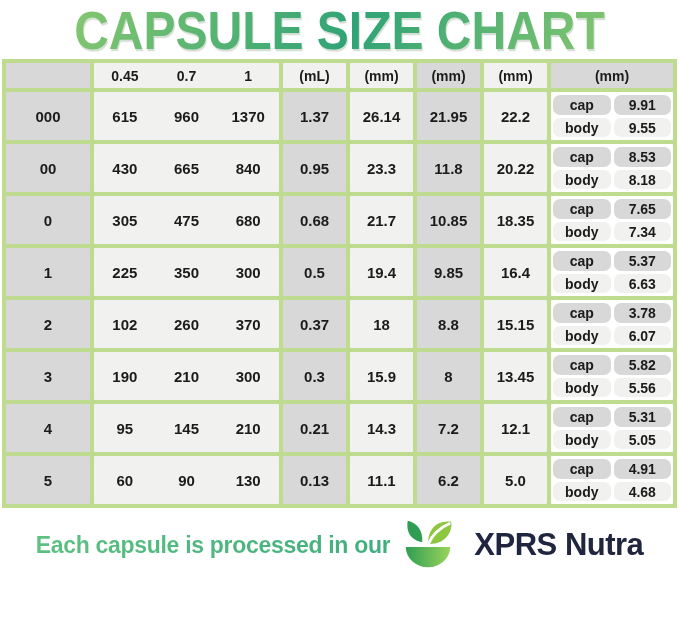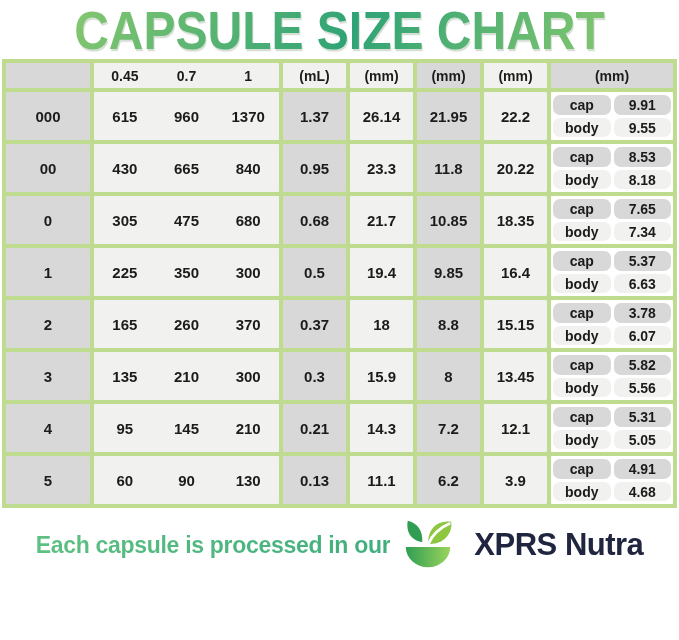--- a/index.html
+++ b/index.html
@@ -182,21 +182,21 @@
           <div class="sub light">body</div>
           <div class="sub light">6.63</div>
         </div>
       </td>
     </tr>
 
     <tr class="datarow">
       <td class="gray">2</td>
       <td class="light" colspan="3">
         <div class="triple">
-          <span>165</span>
+          <span>102</span>
           <span>260</span>
           <span>370</span>
         </div>
       </td>
       <td class="gray">0.37</td>
       <td class="light">18</td>
       <td class="gray">8.8</td>
       <td class="light">15.15</td>
       <td class="ext" colspan="2">
         <div class="extgrid">
@@ -205,21 +205,21 @@
           <div class="sub light">body</div>
           <div class="sub light">6.07</div>
         </div>
       </td>
     </tr>
 
     <tr class="datarow">
       <td class="gray">3</td>
       <td class="light" colspan="3">
         <div class="triple">
-          <span>135</span>
+          <span>190</span>
           <span>210</span>
           <span>300</span>
         </div>
       </td>
       <td class="gray">0.3</td>
       <td class="light">15.9</td>
       <td class="gray">8</td>
       <td class="light">13.45</td>
       <td class="ext" colspan="2">
         <div class="extgrid">
@@ -259,21 +259,21 @@
       <td class="light" colspan="3">
         <div class="triple">
           <span>60</span>
           <span>90</span>
           <span>130</span>
         </div>
       </td>
       <td class="gray">0.13</td>
       <td class="light">11.1</td>
       <td class="gray">6.2</td>
-      <td class="light">3.9</td>
+      <td class="light">5.0</td>
       <td class="ext" colspan="2">
         <div class="extgrid">
           <div class="sub gray">cap</div>
           <div class="sub gray">4.91</div>
           <div class="sub light">body</div>
           <div class="sub light">4.68</div>
         </div>
       </td>
     </tr>
   </tbody>

